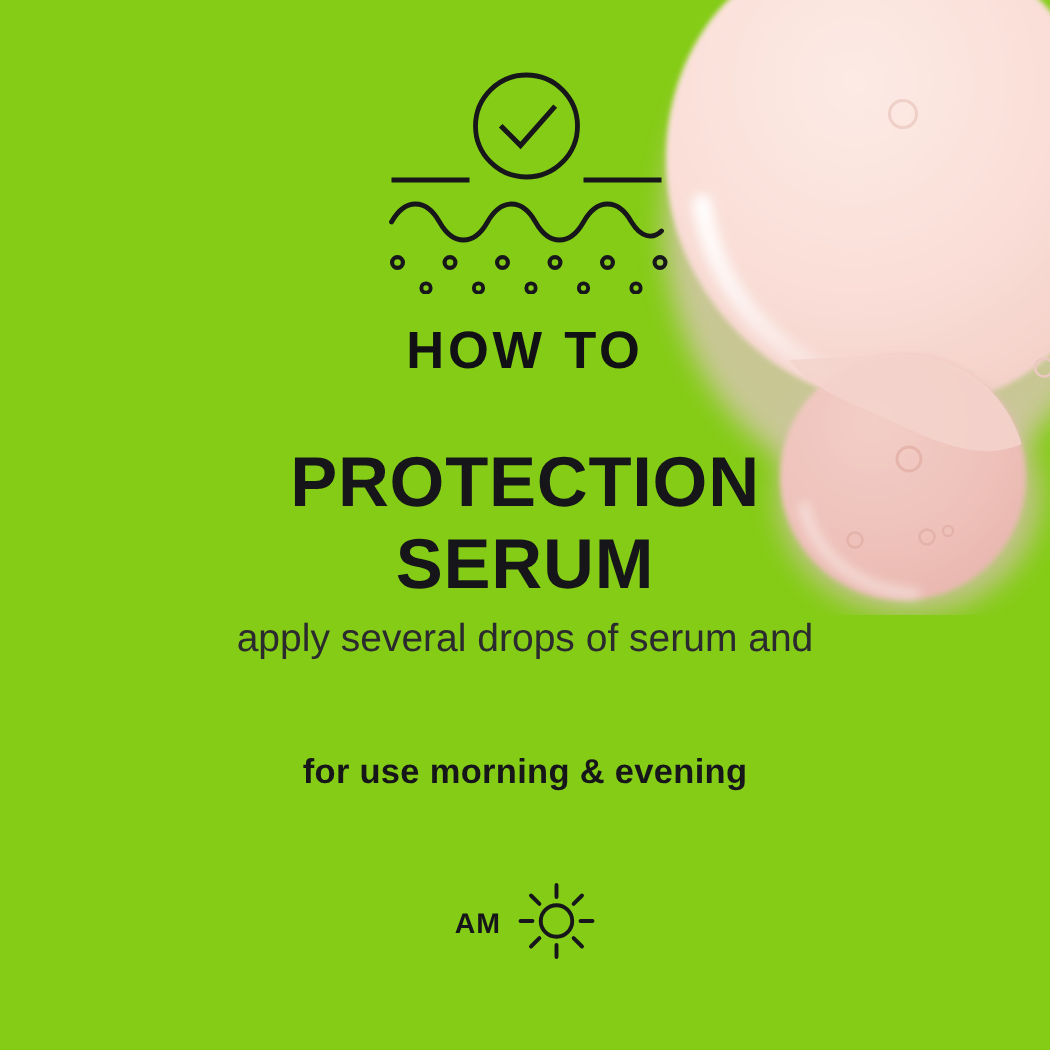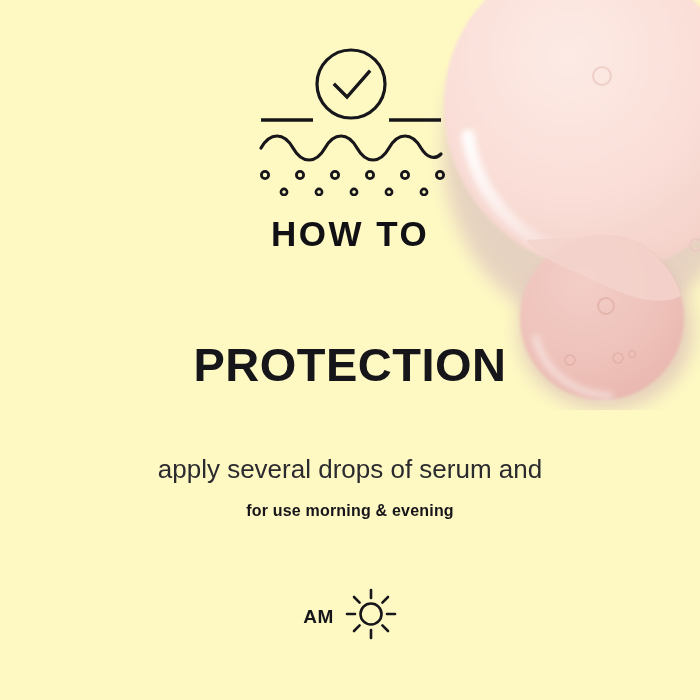--- a/index.html
+++ b/index.html
@@ -10,21 +10,21 @@
     width: 700px;
     height: 700px;
     background: #efded8;
     font-family: "Liberation Sans", sans-serif;
     overflow: hidden;
   }
   .canvas {
     position: relative;
     width: 700px;
     height: 700px;
-    background: #fef9c3;
+    background: #84cc16;
     overflow: hidden;
   }
 
   
   .serum-art {
     position: absolute;
     top: -60px;
     right: -30px;
     width: 320px;
     height: 470px;
@@ -60,43 +60,41 @@
   }
   .product-name {
     position: absolute;
     top: 294px;
     width: 700px;
     font-size: 47px;
     font-weight: 700;
     letter-spacing: 0.5px;
     color: #16151a;
     line-height: 1.16;
-    margin-top: 44px;
   }
   .product-name .pn-line {
     display: block;
   }
   .instructions {
     position: absolute;
     top: 408px;
     width: 700px;
     font-size: 26px;
     font-weight: 400;
     color: #2b2a2e;
     line-height: 1.36;
-    margin-top: 44px;
   }
   .instructions .in-line {
     display: block;
   }
   .usage-note {
     position: absolute;
     top: 503px;
     width: 700px;
-    font-size: 16px;
+    font-size: 23px;
     font-weight: 700;
     color: #16151a;
     letter-spacing: 0.2px;
     line-height: 1;
   }
 
   
   .time-row {
     position: absolute;
     top: 578px;
@@ -214,20 +212,21 @@
       <circle cx="173" cy="148" r="3.1" stroke-width="2.6"></circle>
     </svg>
   </div>
 
   <div class="text-block">
 
     <div class="kicker">HOW TO</div>
 
     <div class="product-name">
       <span class="pn-line">PROTECTION</span>
+      <span class="pn-line">SERUM</span>
     </div>
 
     <div class="instructions">
       <span class="in-line">apply several drops of serum and</span>
     </div>
 
     <div class="usage-note">for use morning &amp; evening</div>
   </div>
 
   <div class="time-row">

